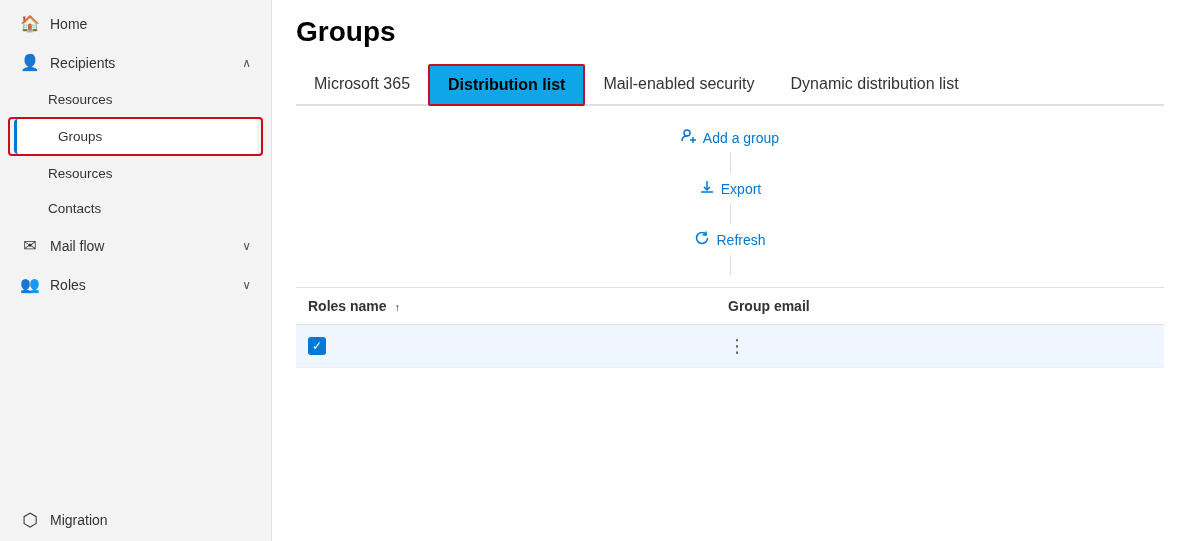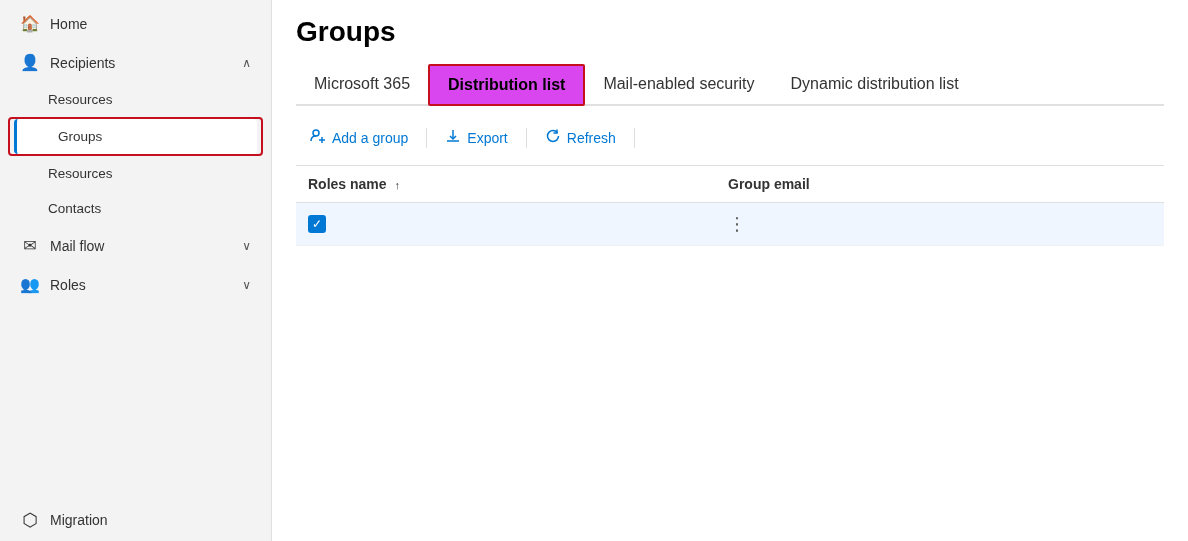--- a/index.html
+++ b/index.html
@@ -88,30 +88,31 @@
       border-bottom: 2px solid transparent;
       margin-bottom: -2px;
       white-space: nowrap;
     }
     .tab.active {
       border: 2px solid #c50f1f;
       border-radius: 2px;
       color: #000;
       font-weight: 600;
       margin-bottom: -2px;
-      background: #d946ef;
+      background: #0ea5e9;
     }
 
     
     .toolbar {
       display: flex;
       align-items: center;
       padding: 16px 0 12px 0;
       gap: 0;
       border-bottom: 1px solid #e0e0e0;
+      flex-direction: column;
     }
     .toolbar-btn {
       display: flex;
       align-items: center;
       gap: 6px;
       padding: 6px 14px;
       cursor: pointer;
       color: #0078d4;
       font-size: 14px;
       border: none;

